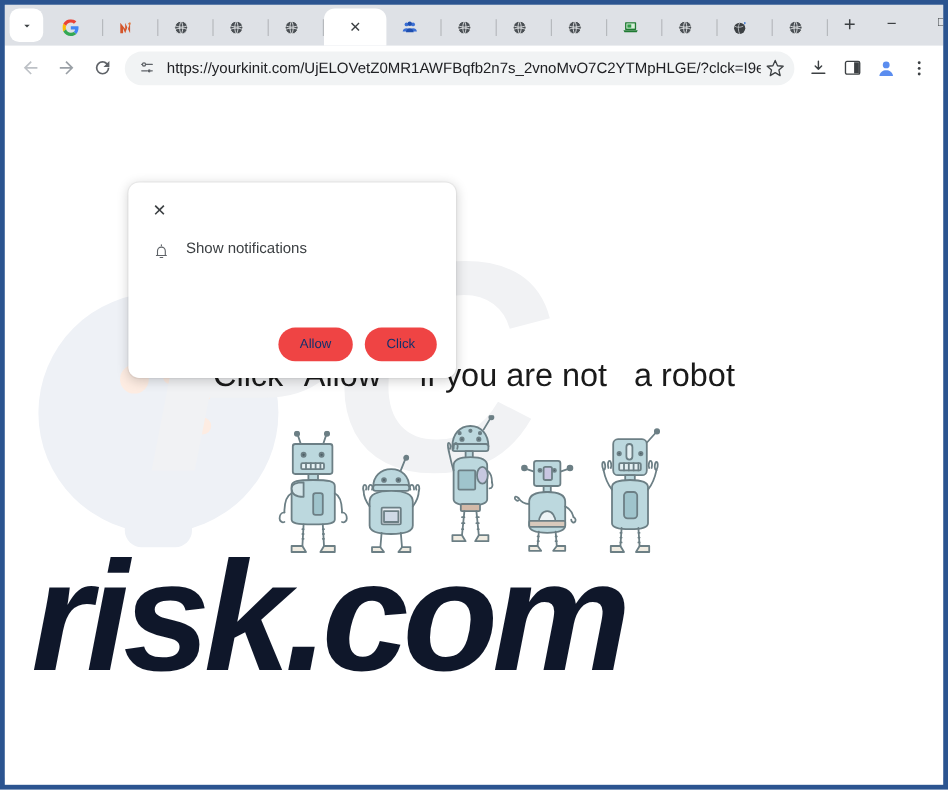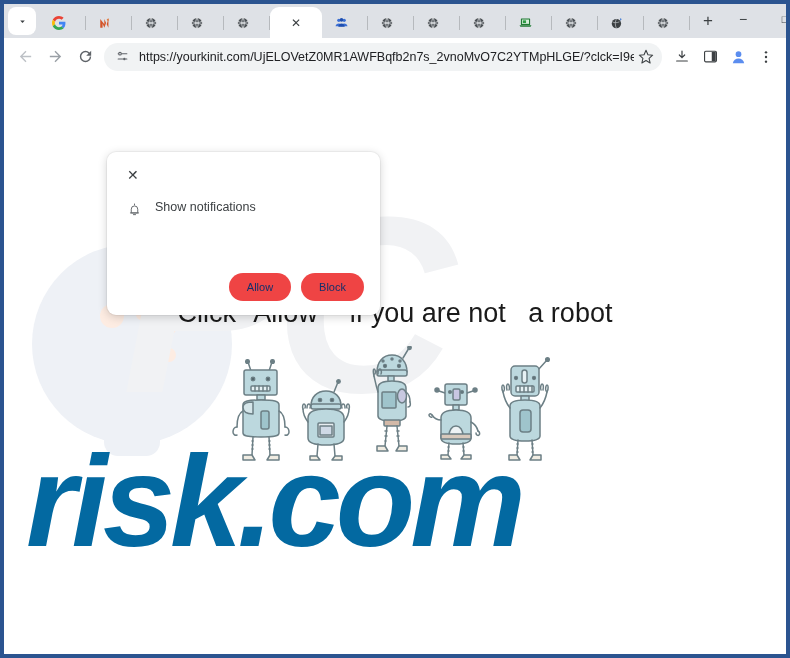--- a/index.html
+++ b/index.html
@@ -189,26 +189,26 @@
     font-weight: bold;
     font-style: italic;
     letter-spacing: -14px;
     color: #f1f2f4;
     line-height: 1;
     user-select: none;
     white-space: nowrap;
   }
   #wm-risk {
     position: absolute;
-    left: 22px; top: 360px;
+    left: 22px; top: 372px;
     font-size: 130px;
     font-weight: bold;
     font-style: italic;
     letter-spacing: -5px;
-    color: #0369a1;
+    color: #0f172a;
     line-height: 1;
     user-select: none;
     white-space: nowrap;
   }
 
   
   #page-heading {
     position: absolute;
     left: 0; right: 0;
     top: 222px;
@@ -728,18 +728,18 @@
             <path d="M6.8 17.5v-6a5.2 5.2 0 1110.4 0v6z" fill="none" stroke="#5f6368" stroke-width="1.5" stroke-linejoin="round"></path>
             <path d="M5.4 17.5h13.2" stroke="#5f6368" stroke-width="1.5" stroke-linecap="round" fill="none"></path>
             <path d="M10.3 20.2h3.4" stroke="#5f6368" stroke-width="1.5" stroke-linecap="round" fill="none"></path>
           </svg>
         </div>
         <div id="dialog-permission-label">Show notifications</div>
       </div>
 
       <div id="dialog-actions">
         <button class="dialog-btn">Allow</button>
-        <button class="dialog-btn">Block</button>
+        <button class="dialog-btn">Click</button>
       </div>
     </div>
 
   </div>
 </div>
 
 </body></html>

